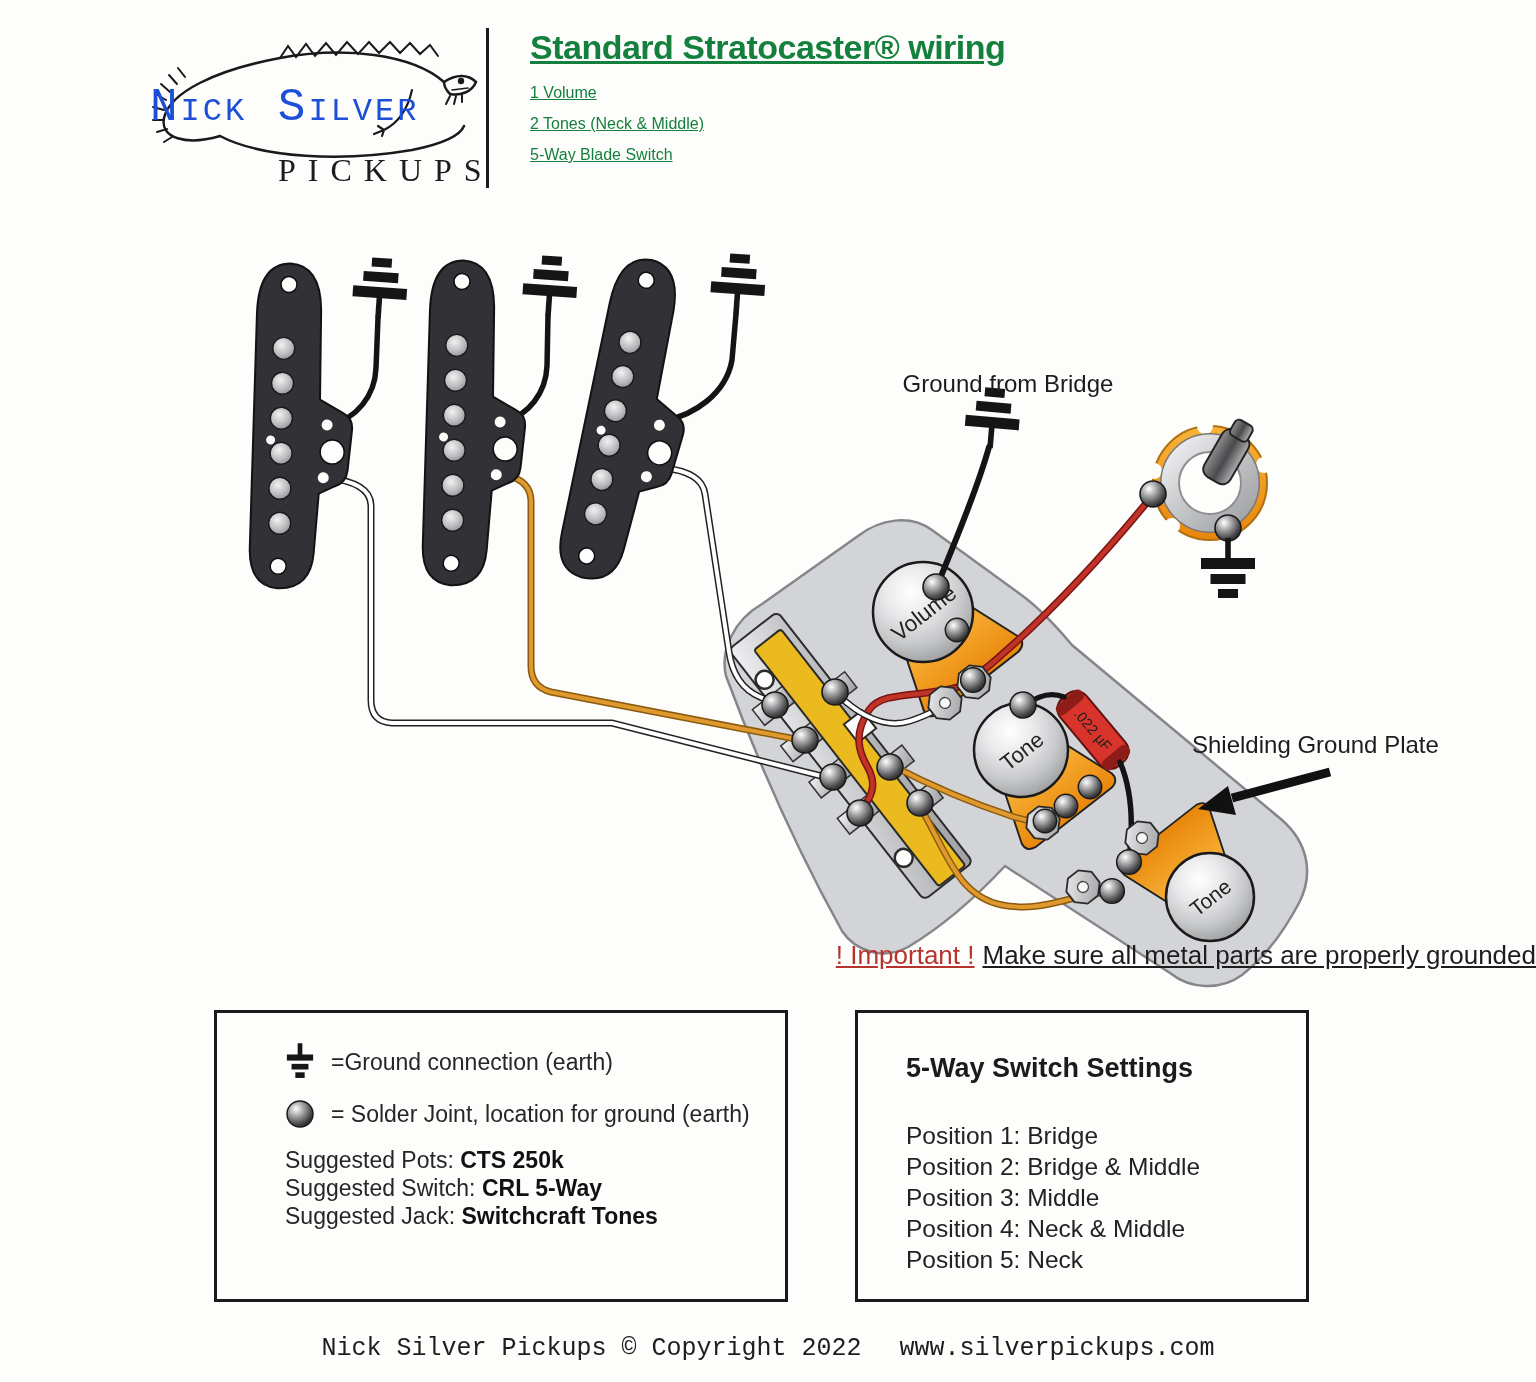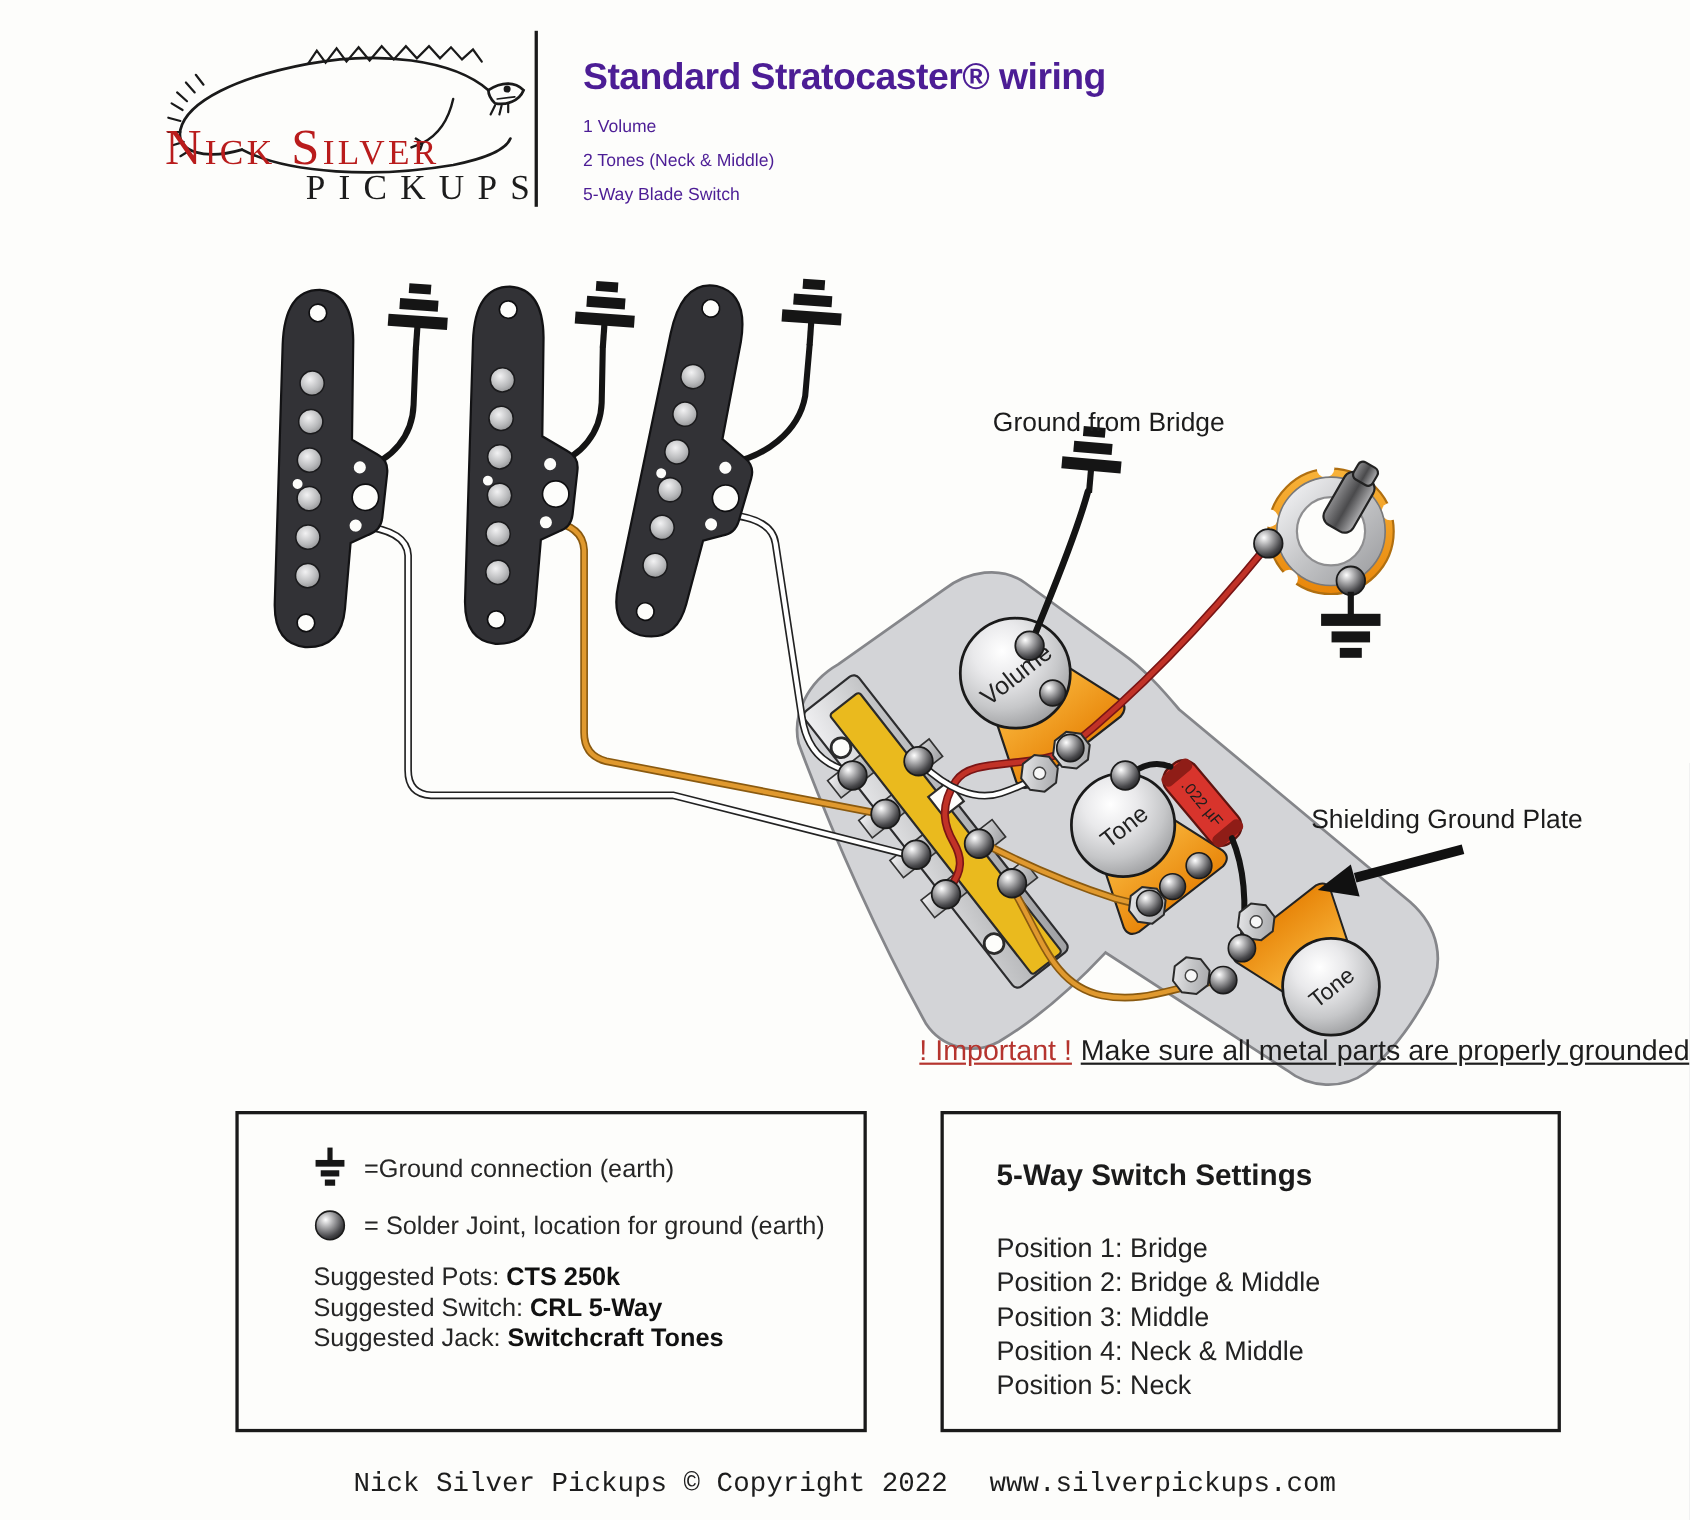--- a/index.html
+++ b/index.html
@@ -1,40 +1,40 @@
 <!DOCTYPE html>
 <html><head>
 <meta charset="utf-8">
 <style>
   html,body{margin:0;padding:0;background:#e8e8e8;}
   .page{position:relative;width:1536px;height:1382px;background:#fdfdfb;
         font-family:"Liberation Sans",sans-serif;overflow:hidden;margin:0 auto;}
   
   .logo-block{position:absolute;left:112px;top:30px;width:372px;height:158px;}
   .iguana{position:absolute;left:0;top:0;width:372px;height:150px;}
-  .brand-main{position:absolute;left:38px;top:77px;font-family:Liberation Serif, serif;
-        font-variant:small-caps;font-size:46px;color:#b91c1c;letter-spacing:3px;white-space:nowrap;}
+  .brand-main{position:absolute;left:38px;top:52px;font-family:Liberation Mono, monospace;
+        font-variant:small-caps;font-size:46px;color:#1d4ed8;letter-spacing:3px;white-space:nowrap;}
   .brand-sub{position:absolute;left:166px;top:122px;font-family:"Liberation Serif",serif;
         font-size:32px;color:#1c1c1c;letter-spacing:12px;white-space:nowrap;}
   .divider{position:absolute;left:486px;top:28px;width:3px;height:160px;background:#1a1a1a;}
-  .title-block{position:absolute;left:530px;top:51px;color:#4c1d95;}
+  .title-block{position:absolute;left:530px;top:28px;color:#15803d;text-decoration:underline;}
   .title-block h1{margin:0 0 10px 0;font-size:34px;font-weight:bold;letter-spacing:-0.5px;}
   .subtitle{font-size:16px;line-height:31px;}
   
   .diagram-svg{position:absolute;left:0;top:200px;width:1536px;height:810px;}
   
   .important{position:absolute;left:0;top:940px;width:100%;text-align:right;
         font-size:26px;color:#1d1d1d;}
   .imp-red{color:#b5342e;text-decoration:underline;}
   .imp-main{text-decoration:underline;margin-left:8px;}
   
   .box{position:absolute;top:1010px;height:292px;border:3px solid #1a1a1a;background:#fdfdfb;
         box-sizing:border-box;color:#262626;}
   .legend-box{left:214px;width:574px;padding:30px 0 0 68px;}
-  .settings-box{left:855px;width:564px;padding:40px 0 0 48px;}
+  .settings-box{left:855px;width:454px;padding:40px 0 0 48px;}
   .legend-row{display:flex;align-items:center;gap:16px;font-size:23px;margin-bottom:14px;height:38px;}
   .legend-item{font-size:23px;margin-top:1px;}
   .legend-item b{color:#111;}
   .settings-title{font-size:27px;font-weight:bold;color:#1b1b1b;margin-bottom:36px;}
   .settings-line{font-size:24.5px;line-height:31px;color:#222;}
   
   .footer{position:absolute;left:0;top:1334px;width:100%;text-align:center;
         font-family:Liberation Mono, monospace;font-size:25px;color:#1d1d1d;}
   .footer .site{margin-left:38px;}
   svg text{font-family:"Liberation Sans",sans-serif;}

